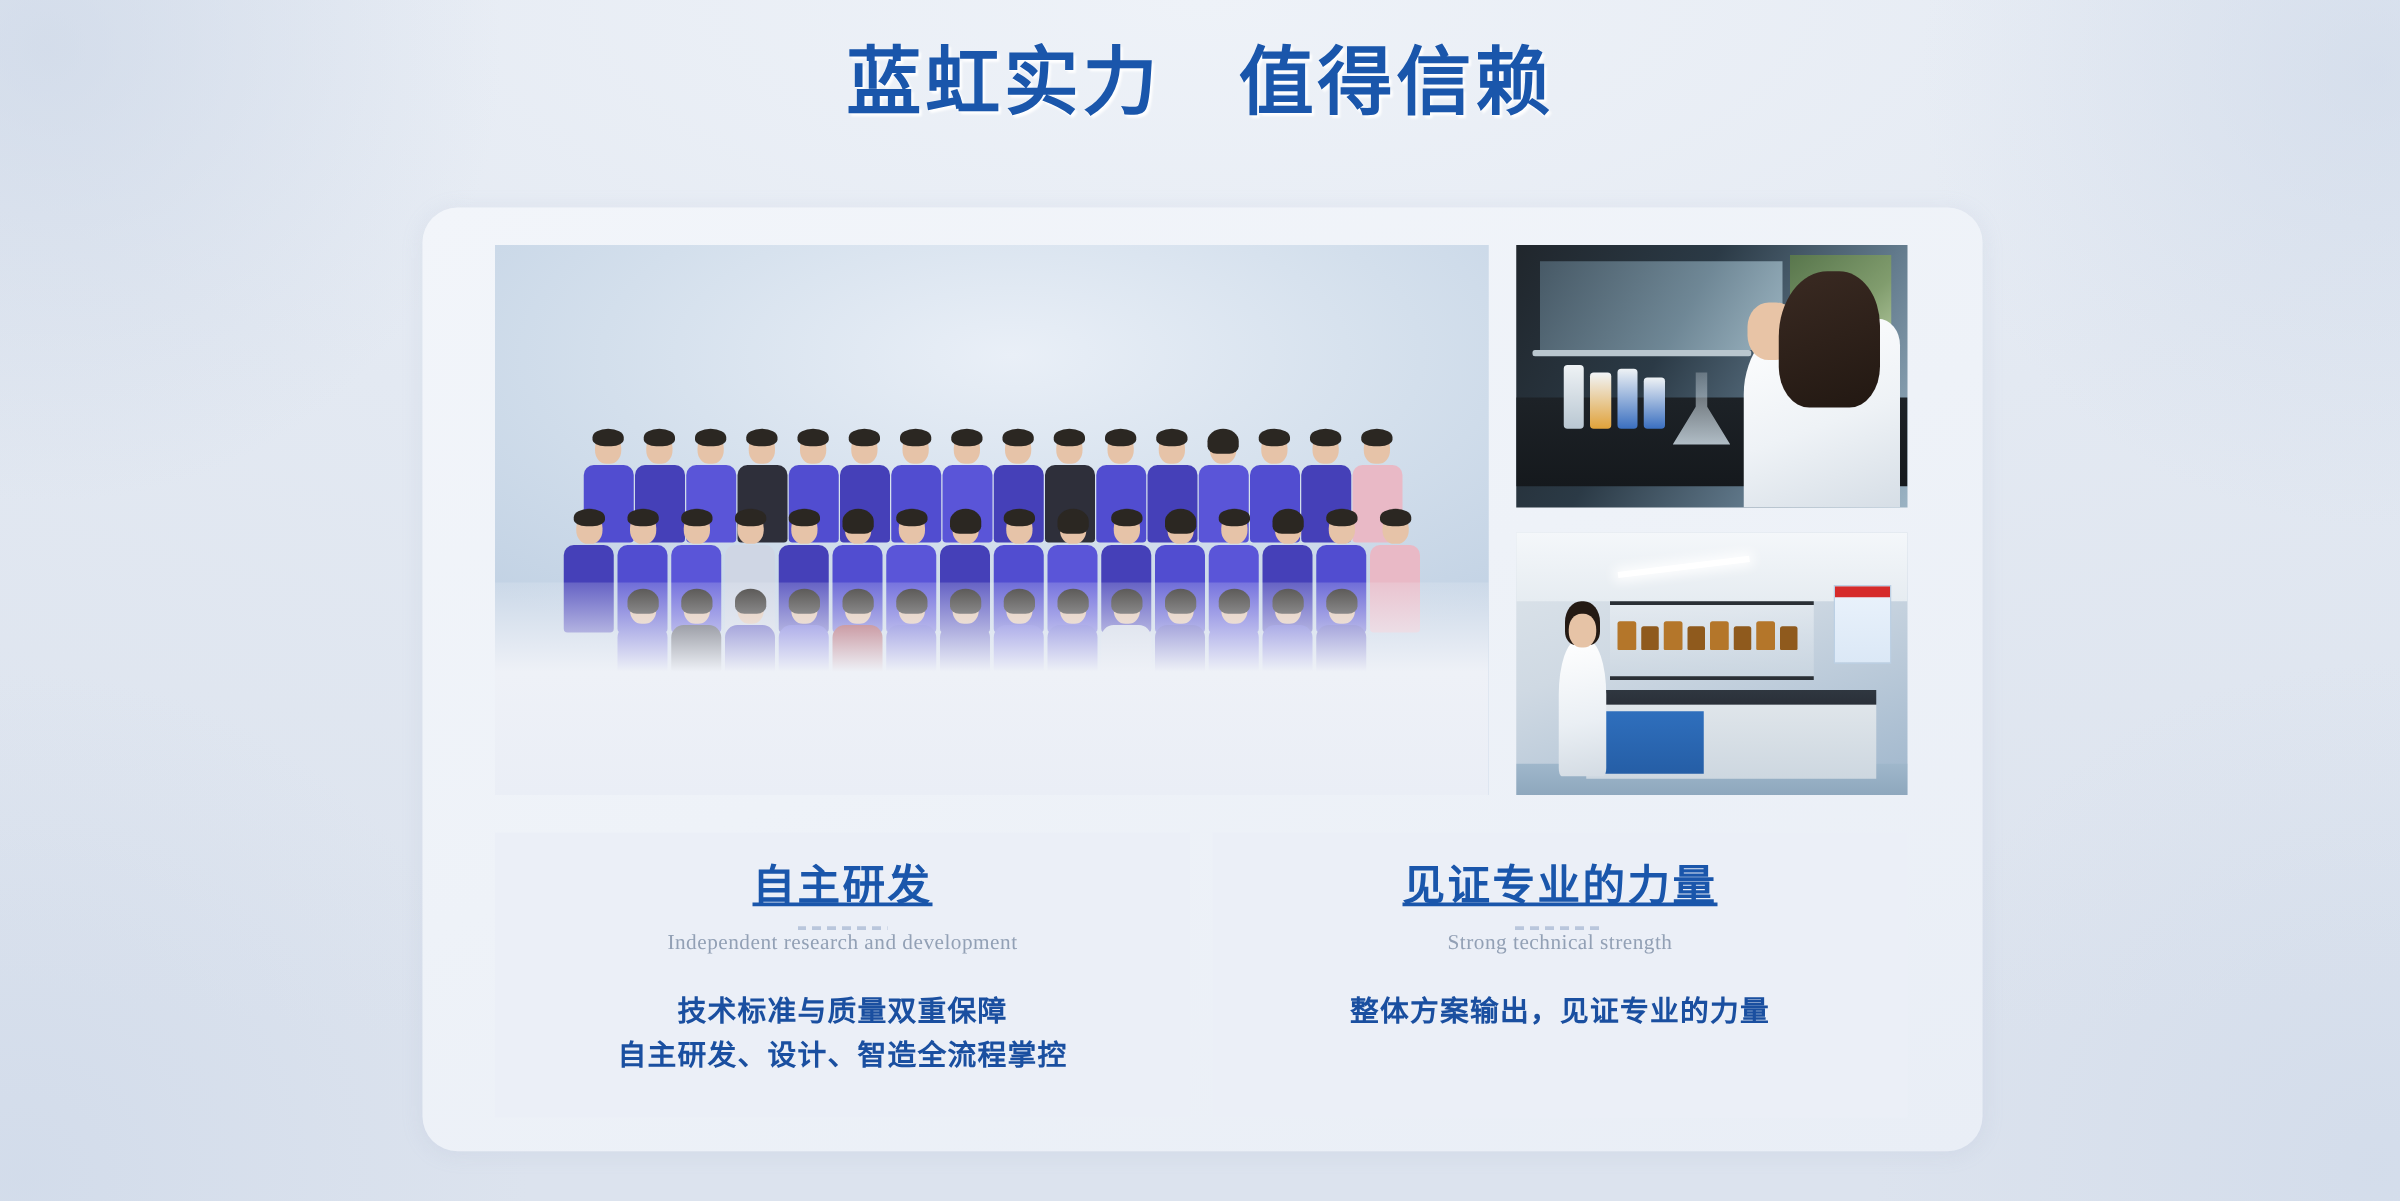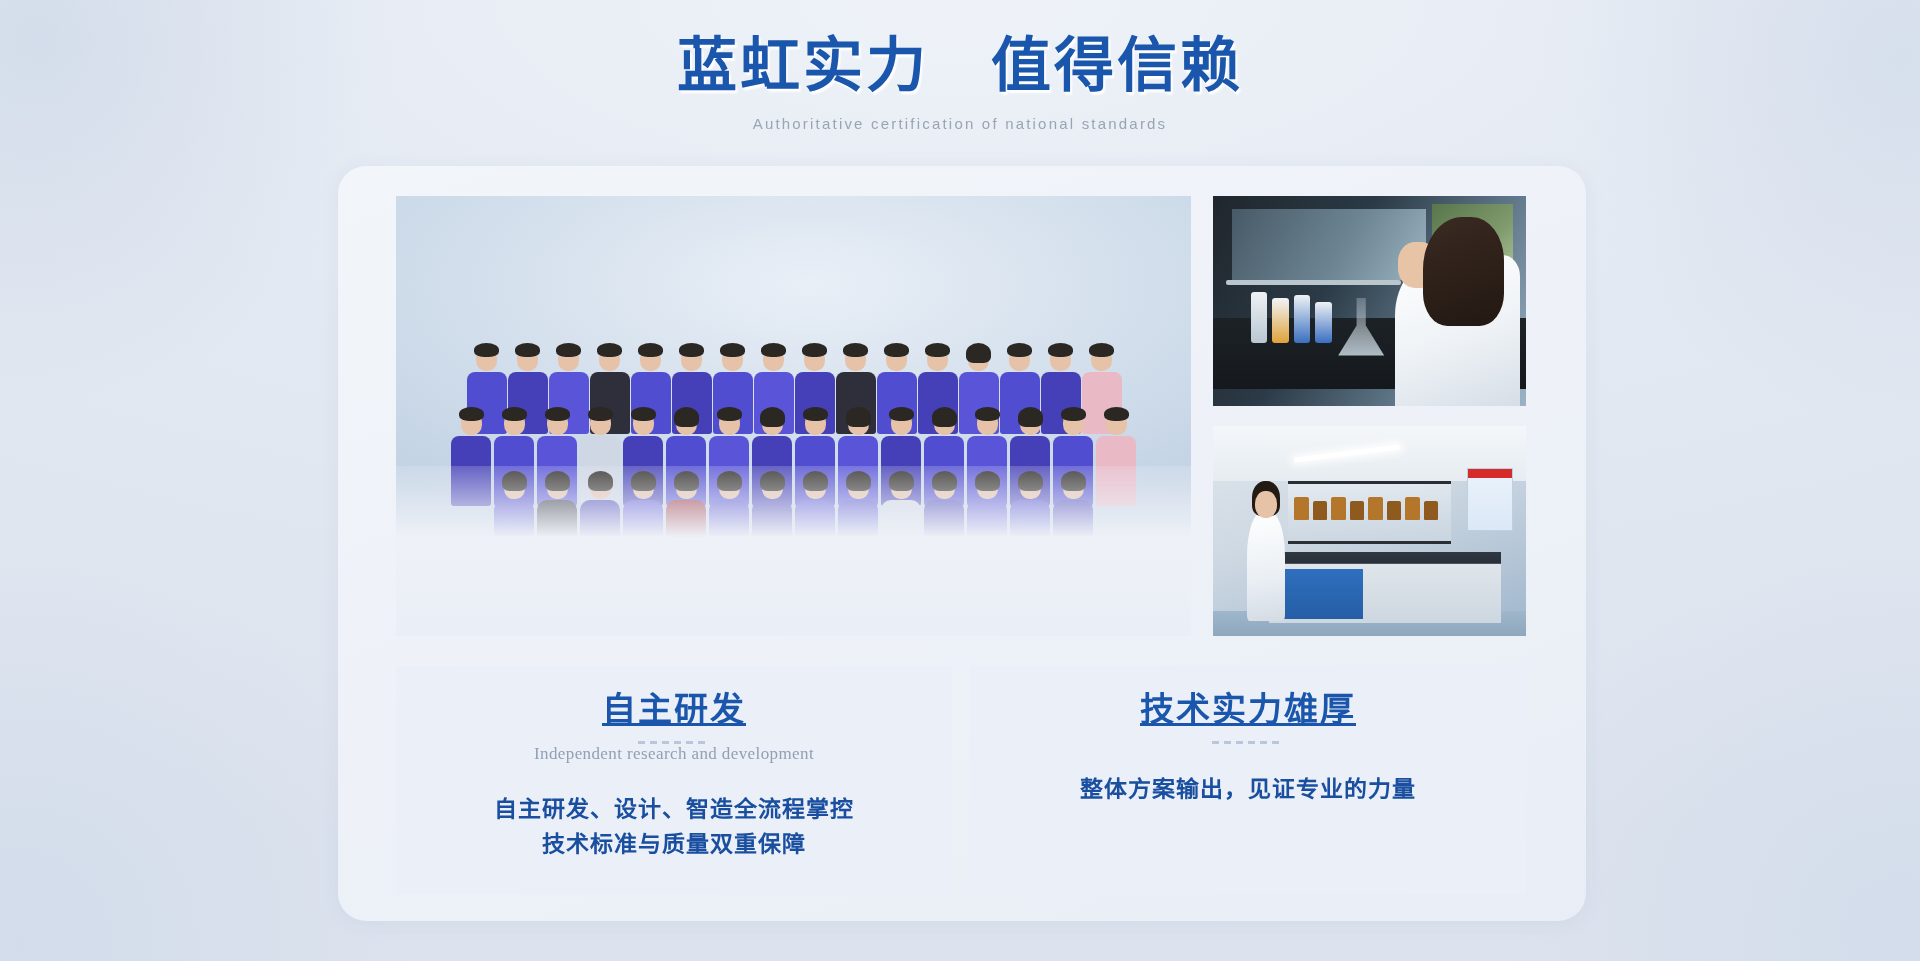--- a/index.html
+++ b/index.html
@@ -285,21 +285,20 @@
 <body>
 
 <div class="page">
 
   <div class="header">
     <h1 class="main-title">
       <span>蓝虹实力</span>
       <span class="gap"></span>
       <span>值得信赖</span>
     </h1>
-    <div class="sub-title">Authoritative certification of national standards</div>
   </div>
 
   <div class="panel">
 
     <div class="media">
 
       <div class="photo photo-main">
         <div class="crowd">
           <div class="row row-back">
             <div class="person v1">
@@ -540,28 +539,29 @@
       </div>
     </div>
 
     <div class="cards">
 
       <div class="card">
         <div class="card-title">自主研发</div>
         <div class="card-dashes"></div>
         <div class="card-en">Independent research and development</div>
         <div class="card-desc">
+          <span class="ln">技术标准与质量双重保障</span>
           <span class="ln">自主研发、设计、智造全流程掌控</span>
-          <span class="ln">技术标准与质量双重保障</span>
         </div>
       </div>
 
       <div class="card">
-        <div class="card-title">技术实力雄厚</div>
+        <div class="card-title">见证专业的力量</div>
         <div class="card-dashes"></div>
+        <div class="card-en">Strong technical strength</div>
         <div class="card-desc">
           <span class="ln">整体方案输出，见证专业的力量</span>
         </div>
       </div>
 
     </div>
   </div>
 </div>
 
 </body></html>

